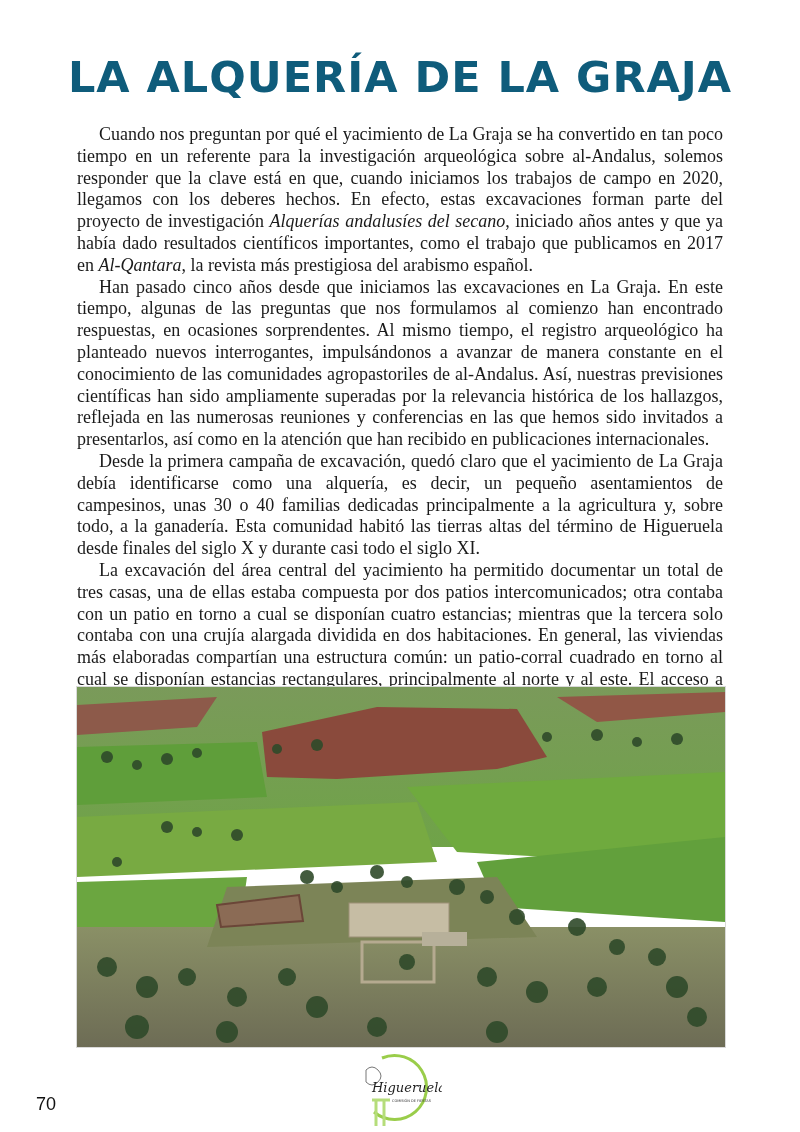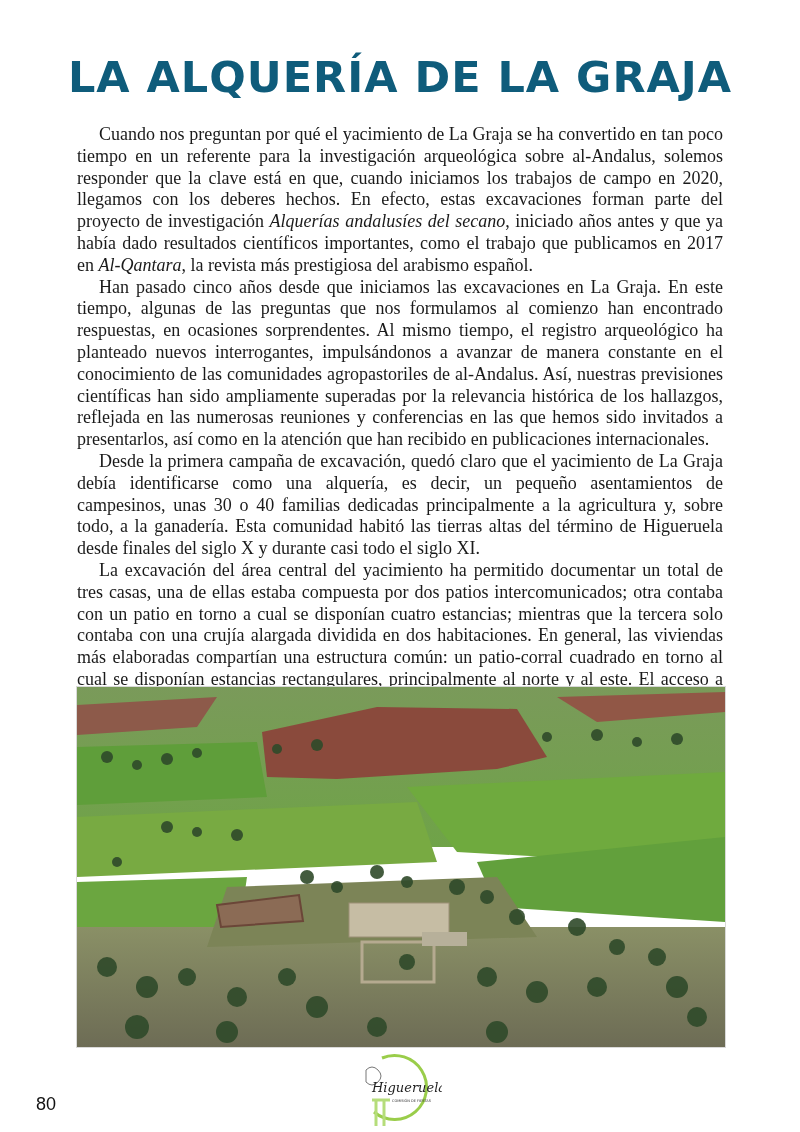--- a/index.html
+++ b/index.html
@@ -104,21 +104,21 @@
         <circle cx="600" cy="300" r="11"></circle>
         <circle cx="620" cy="330" r="10"></circle>
       <circle cx="60" cy="340" r="12"></circle>
         <circle cx="150" cy="345" r="11"></circle>
         <circle cx="300" cy="340" r="10"></circle>
         <circle cx="420" cy="345" r="11"></circle>
     </g>
   </svg>
 </div>
 
-<div class="page-number">80</div>
+<div class="page-number">70</div>
 
 <div class="logo">
   <svg viewBox="0 0 90 80">
     <path d="M30,8 A32,32 0 1,1 22,62" fill="none" stroke="#9acd4a" stroke-width="3"></path>
     <path d="M14,20 q6,-6 12,0 q6,6 0,12 q-6,6 -12,0 z" fill="none" stroke="#777" stroke-width="1"></path>
     <text x="20" y="42" font-family="DejaVu Serif, serif" font-style="italic" font-size="13" fill="#222">Higueruela</text>
     <text x="40" y="52" font-family="DejaVu Sans, sans-serif" font-size="3.5" fill="#333">COMISIÓN DE FIESTAS</text>
     <path d="M24,50 v26 M32,50 v26 M20,50 h18" stroke="#b5dd7a" stroke-width="3" fill="none"></path>
   </svg>
 </div>

